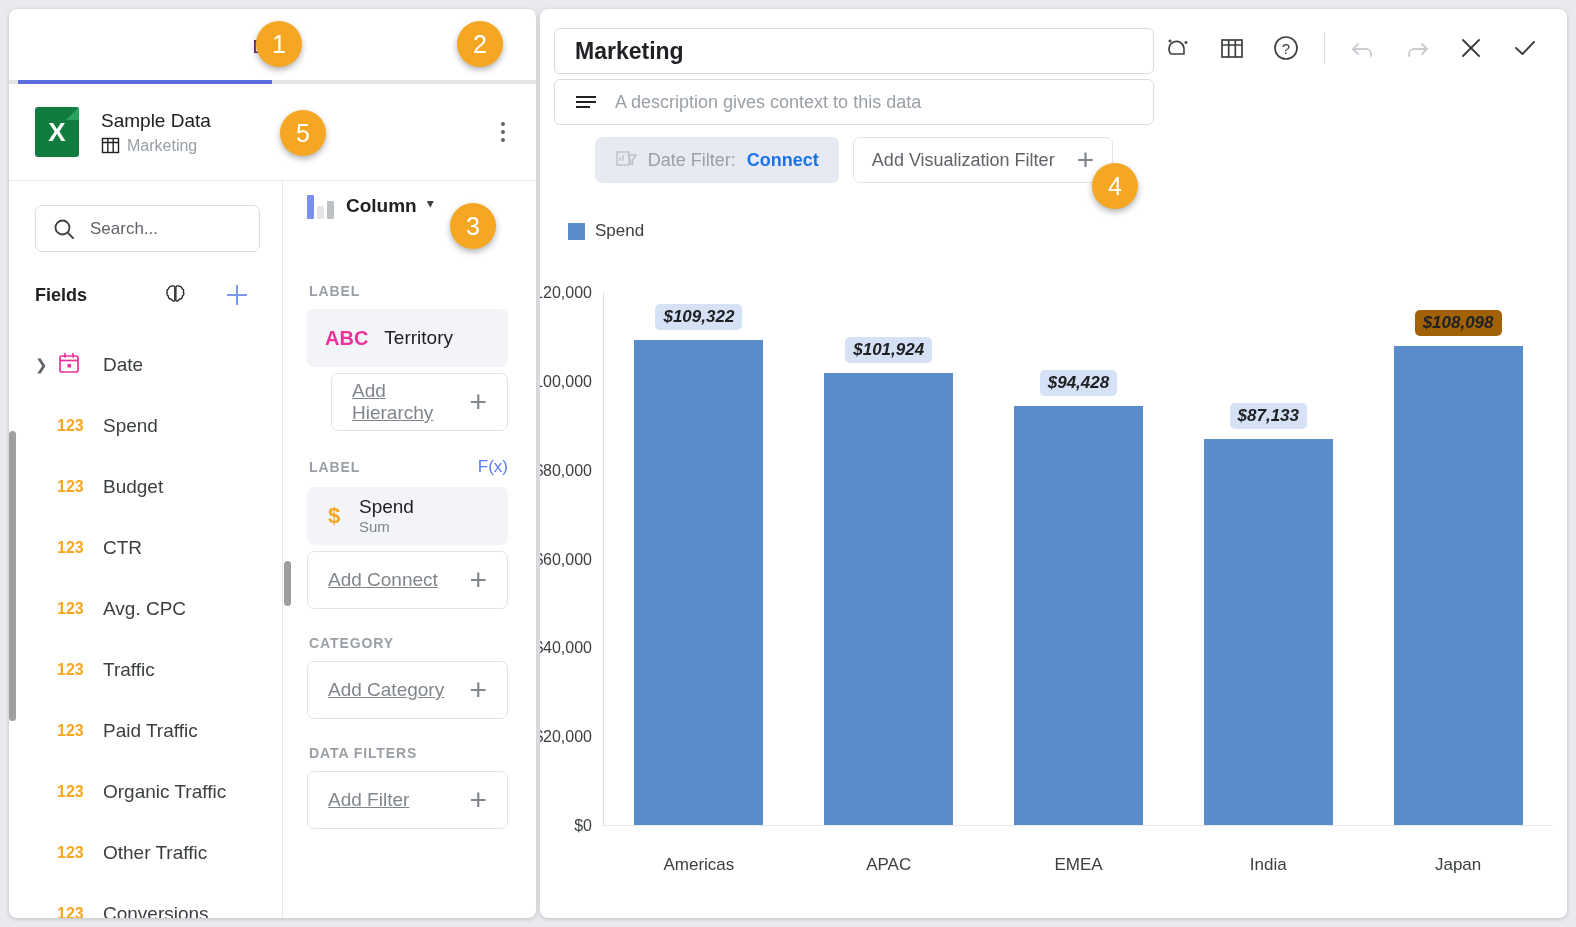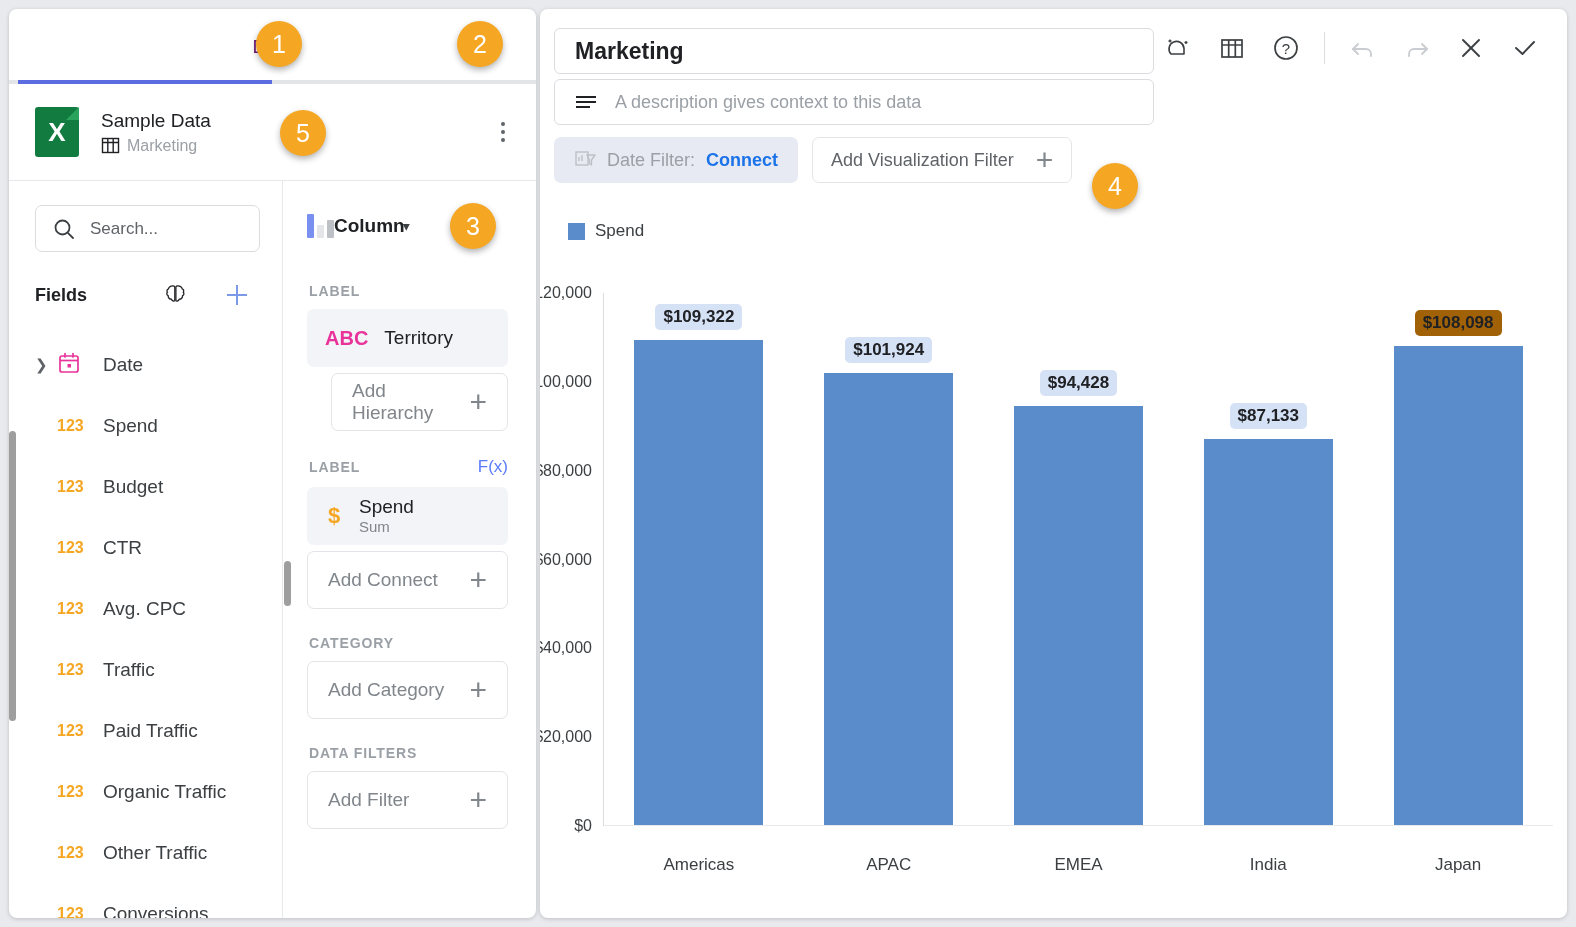--- a/index.html
+++ b/index.html
@@ -88,21 +88,21 @@
     position: absolute; left: 0; top: 250px; width: 7px; height: 290px;
     background: #9e9e9e; border-radius: 4px;
   }
   .scroll-mid {
     position: absolute; left: 1px; top: 380px; width: 7px; height: 45px;
     background: #9e9e9e; border-radius: 4px;
   }
 
   
   .cfg-inner { padding: 0 28px 0 24px; }
-  .chart-type { display: flex; align-items: center; height: 62px; margin-top: 14px; cursor: pointer; }
+  .chart-type { display: flex; align-items: flex-start; height: 62px; margin-top: 14px; gap: 12px; cursor: pointer; }
   .ct-bars { display: flex; align-items: flex-end; gap: 3px; height: 24px; }
   .ct-bars span { width: 7px; border-radius: 1px; display: block; }
   .ct-label { font-size: 19px; font-weight: bold; color: #202124; }
   .caret-dn { font-size: 14px; color: #3c4043; margin-left: -2px; }
 
   .sec-head {
     display: flex; align-items: center; font-size: 14px; letter-spacing: .9px;
     color: #9aa0a6; font-weight: bold; margin: 26px 0 10px 2px;
   }
   .sec-head .fx { margin-left: auto; color: #5b7cfa; font-size: 17px; letter-spacing: 0; cursor: pointer; font-weight: normal; }
@@ -115,21 +115,21 @@
   .chip-dollar { font-size: 22px; font-weight: bold; color: #f5a623; width: 18px; text-align: center; }
   .chip-name { font-size: 19px; color: #202124; line-height: 22px; }
   .chip-sub { font-size: 15px; color: #80868b; line-height: 18px; }
 
   .add-box {
     height: 58px; border: 1px solid #e2e4e7; border-radius: 7px;
     display: flex; align-items: center; padding: 0 20px; cursor: pointer;
     margin-top: 6px;
   }
   .add-box.indent { margin-left: 24px; }
-  .add-label { flex: 1; font-size: 19px; color: #80868b; }
+  .add-label { flex: 1; font-size: 19px; color: #80868b; text-decoration: underline; }
   .plus-lg { font-size: 30px; color: #80868b; font-weight: 300; line-height: 1; }
 
   
   .right-panel {
     position: absolute; left: 540px; top: 9px;
     width: 1027px; height: 909px;
     background: #fff; border-radius: 8px;
     box-shadow: 0 1px 4px rgba(0,0,0,.18);
     overflow: hidden;
   }
@@ -140,21 +140,21 @@
     display: flex; align-items: center; padding: 0 20px;
     font-size: 23px; font-weight: bold; color: #202124; cursor: text;
   }
   .desc-input {
     height: 46px; border: 1px solid #dadce0; border-radius: 6px;
     display: flex; align-items: center; padding: 0 18px; gap: 16px;
     margin-top: 5px; cursor: text;
   }
   .desc-ph { font-size: 18px; color: #9aa0a6; }
 
-  .filters-row { display: flex; gap: 14px; margin-top: 12px; }
+  .filters-row { display: flex; gap: 14px; margin-top: 12px; justify-content: center; }
   .date-filter {
     height: 46px; background: #e8eaf3; border-radius: 7px;
     display: flex; align-items: center; padding: 0 20px; gap: 11px; cursor: pointer;
   }
   .df-label { font-size: 18px; color: #9aa0a6; }
   .df-link { font-size: 18px; color: #1a73e8; font-weight: bold; }
   .viz-filter {
     height: 46px; border: 1px solid #e2e4e7; border-radius: 7px;
     display: flex; align-items: center; padding: 0 18px; gap: 22px; cursor: pointer;
   }
@@ -174,21 +174,21 @@
   .y-axis { position: absolute; left: 0; top: 45px; width: 60px; bottom: 92px; }
   .y-tick { position: absolute; right: 8px; transform: translateY(-50%); font-size: 16px; color: #3c4043; white-space: nowrap; }
   .y-line { position: absolute; left: 63px; top: 45px; bottom: 92px; width: 1px; background: #dadce0; }
 
   .plot {
     position: absolute; left: 64px; right: 0; top: 45px; bottom: 92px;
     border-bottom: 1px solid #e8eaed;
     display: flex; align-items: flex-end; justify-content: space-around;
   }
   .bar-slot { position: relative; flex: 1; display: flex; flex-direction: column;
-              align-items: center; justify-content: flex-end; height: 100%; }
+              align-items: center; justify-content: flex-end; height: 100%; font-style: italic; }
   .bar { width: 68%; }
   .bar-label {
     position: absolute; font-size: 17px; color: #202124; font-weight: bold;
     background: #d5e2f5; border-radius: 5px; padding: 3px 8px; white-space: nowrap;
   }
   .x-labels { position: absolute; left: 64px; right: 0; bottom: 38px; height: 30px;
               display: flex; align-items: center; justify-content: space-around; }
   .x-label { flex: 1; text-align: center; font-size: 17px; color: #3c4043; }
 
   

